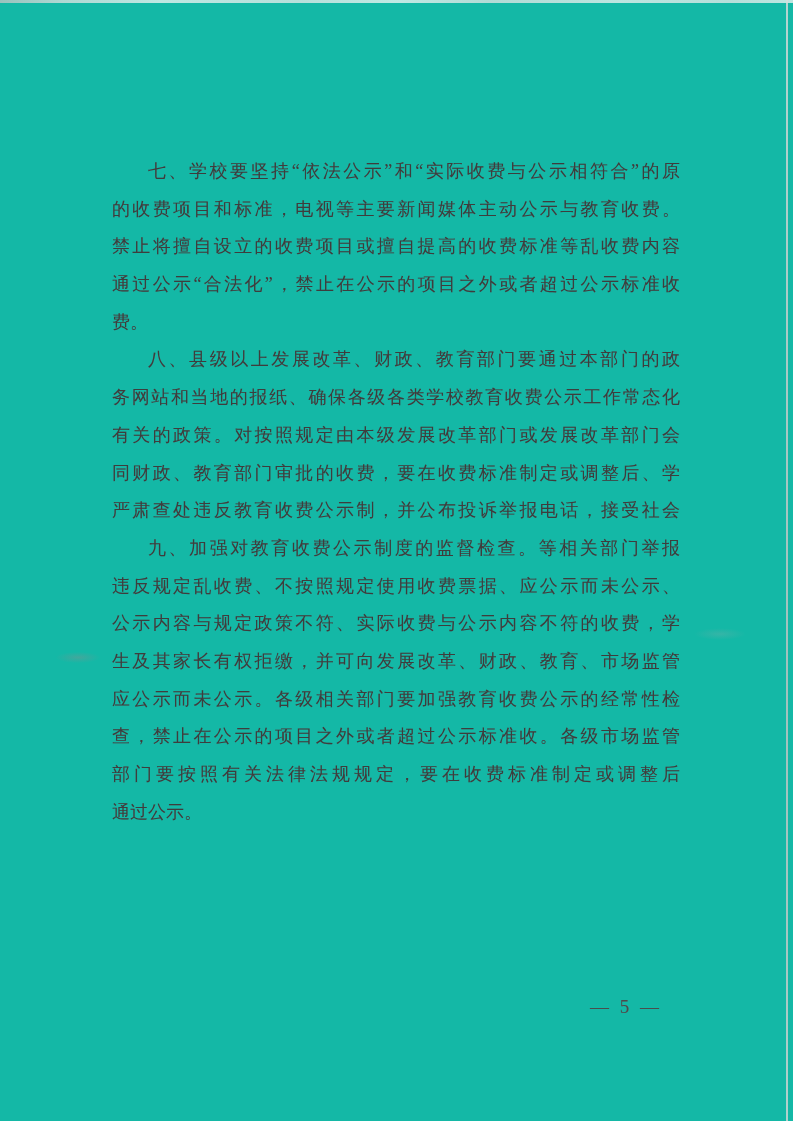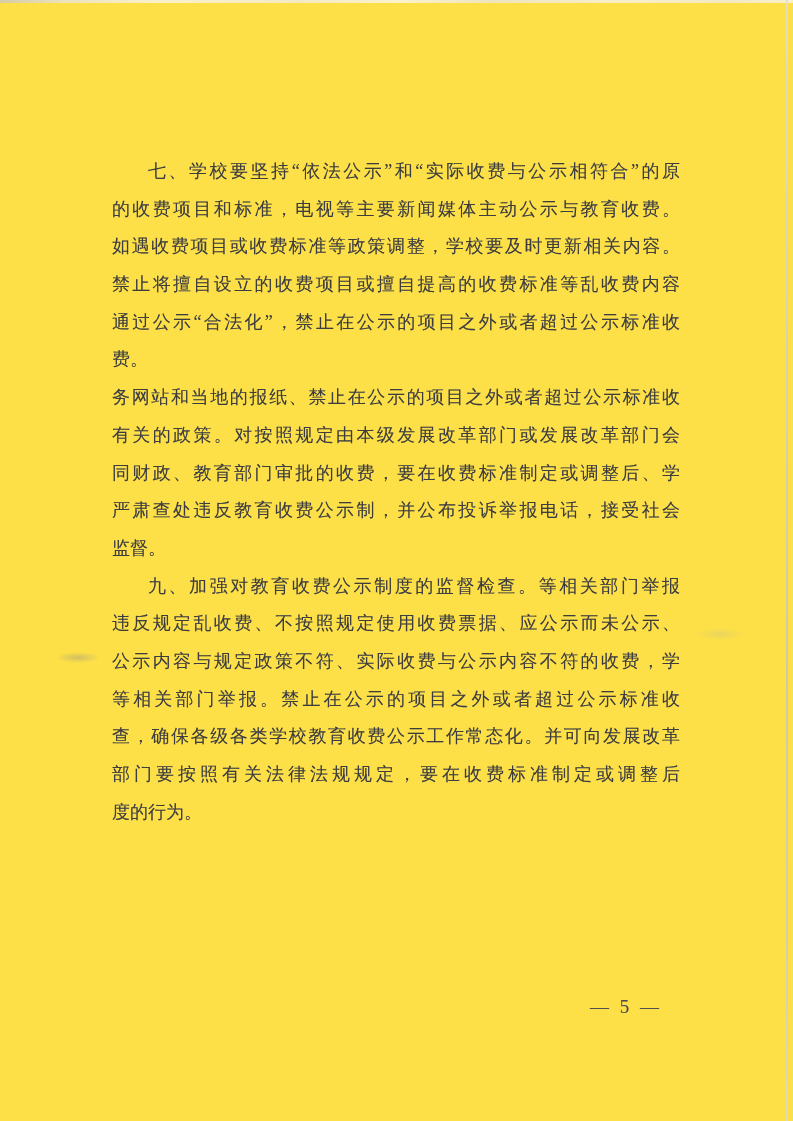--- a/index.html
+++ b/index.html
@@ -8,21 +8,21 @@
     width: 793px;
     height: 1121px;
     background: #fdfdfc;
     overflow: hidden;
     font-family: "Liberation Serif", "DejaVu Serif", serif;
   }
   .page {
     position: relative;
     width: 793px;
     height: 1121px;
-    background: #fde047;
+    background: #14b8a6;
   }
   
   .artifact-top {
     position: absolute;
     top: 0; left: 0;
     width: 100%; height: 3px;
     background: linear-gradient(to right,
       #c6c6c5 0%, #e3e3e2 8%, #f7f7f6 20%,
       #ededec 38%, #f9f9f8 50%, #e6e6e5 62%,
       #f4f4f3 78%, #ececeb 92%, #f6f6f5 100%);
@@ -92,32 +92,32 @@
 
 <div class="page">
   <div class="artifact-top"></div>
   <div class="artifact-right"></div>
   <div class="artifact-smudge-1"></div>
   <div class="artifact-smudge-2"></div>
 
   <main class="text-block" id="text-block">
       <div class="line indent">七、学校要坚持“依法公示”和“实际收费与公示相符合”的原</div>
       <div class="line">的收费项目和标准，电视等主要新闻媒体主动公示与教育收费。</div>
-      <div class="line">如遇收费项目或收费标准等政策调整，学校要及时更新相关内容。</div>
       <div class="line">禁止将擅自设立的收费项目或擅自提高的收费标准等乱收费内容</div>
       <div class="line">通过公示“合法化”，禁止在公示的项目之外或者超过公示标准收</div>
       <div class="line para-end">费。</div>
-      <div class="line">务网站和当地的报纸、禁止在公示的项目之外或者超过公示标准收</div>
+      <div class="line indent">八、县级以上发展改革、财政、教育部门要通过本部门的政</div>
+      <div class="line">务网站和当地的报纸、确保各级各类学校教育收费公示工作常态化</div>
       <div class="line">有关的政策。对按照规定由本级发展改革部门或发展改革部门会</div>
       <div class="line">同财政、教育部门审批的收费，要在收费标准制定或调整后、学</div>
       <div class="line">严肃查处违反教育收费公示制，并公布投诉举报电话，接受社会</div>
-      <div class="line para-end">监督。</div>
       <div class="line indent">九、加强对教育收费公示制度的监督检查。等相关部门举报</div>
       <div class="line">违反规定乱收费、不按照规定使用收费票据、应公示而未公示、</div>
       <div class="line">公示内容与规定政策不符、实际收费与公示内容不符的收费，学</div>
-      <div class="line">等相关部门举报。禁止在公示的项目之外或者超过公示标准收</div>
-      <div class="line">查，确保各级各类学校教育收费公示工作常态化。并可向发展改革</div>
+      <div class="line">生及其家长有权拒缴，并可向发展改革、财政、教育、市场监管</div>
+      <div class="line">应公示而未公示。各级相关部门要加强教育收费公示的经常性检</div>
+      <div class="line">查，禁止在公示的项目之外或者超过公示标准收。各级市场监管</div>
       <div class="line">部门要按照有关法律法规规定，要在收费标准制定或调整后</div>
-      <div class="line para-end">度的行为。</div>
+      <div class="line para-end">通过公示。</div>
     </main>
 
   <div class="page-number">— 5 —</div>
 </div>
 
 </body></html>

